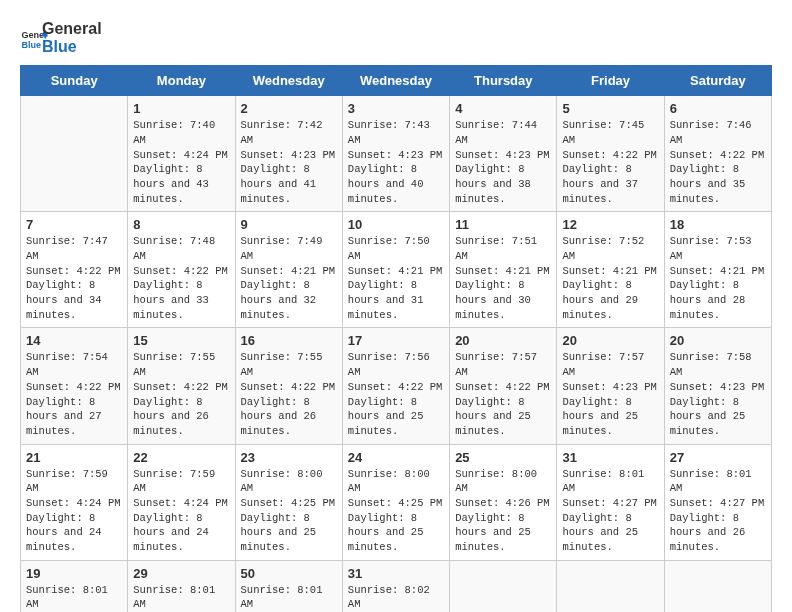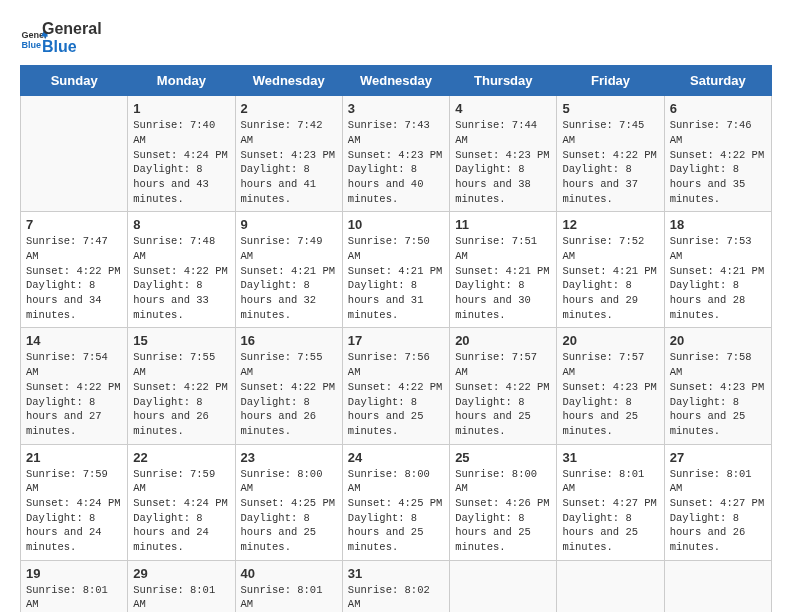--- a/index.html
+++ b/index.html
@@ -226,21 +226,21 @@
       <tr>
         <td>
           <span class="day-number">19</span>
           <div class="cell-text">Sunrise: 8:01 AM<br>Sunset: 4:28 PM<br>Daylight: 8 hours and 26 minutes.</div>
         </td>
         <td>
           <span class="day-number">29</span>
           <div class="cell-text">Sunrise: 8:01 AM<br>Sunset: 4:29 PM<br>Daylight: 8 hours and 27 minutes.</div>
         </td>
         <td>
-          <span class="day-number">40</span>
+          <span class="day-number">50</span>
           <div class="cell-text">Sunrise: 8:01 AM<br>Sunset: 4:30 PM<br>Daylight: 8 hours and 28 minutes.</div>
         </td>
         <td>
           <span class="day-number">31</span>
           <div class="cell-text">Sunrise: 8:02 AM<br>Sunset: 4:30 PM<br>Daylight: 8 hours and 28 minutes.</div>
         </td>
         <td></td>
         <td></td>
         <td></td>
       </tr>

